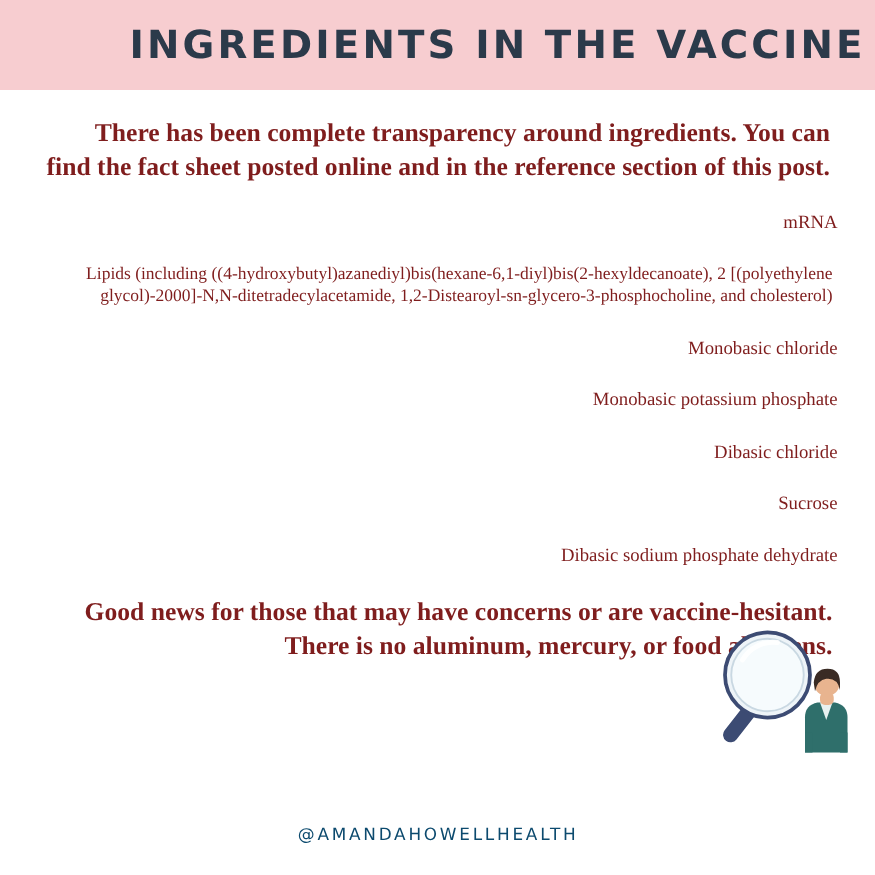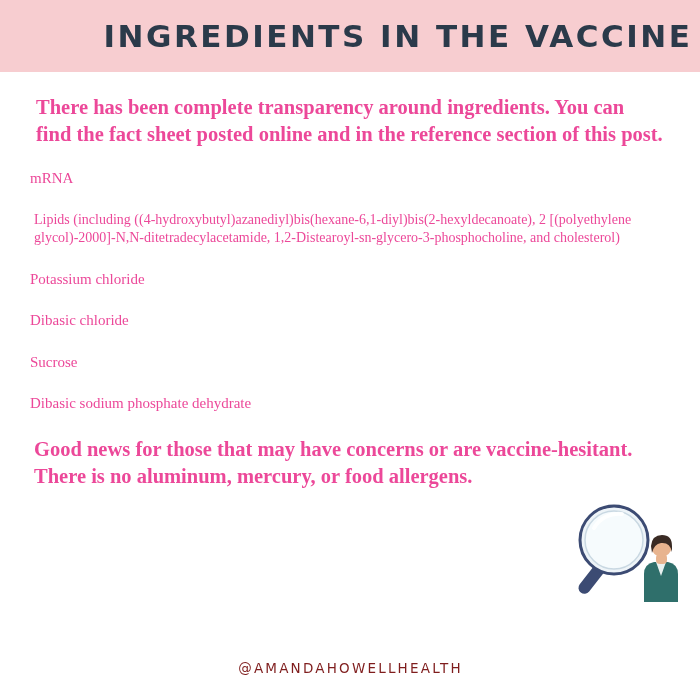--- a/index.html
+++ b/index.html
@@ -34,22 +34,22 @@
     font-weight: bold;
     font-size: 31px;
     letter-spacing: 2.5px;
     color: #2b3a4a;
     text-align: center;
     white-space: nowrap;
   }
   .body-wrap {
     padding: 22px 30px 0 30px;
     box-sizing: border-box;
-    text-align: left;
-    color: #ec4899;
+    text-align: right;
+    color: #7f1d1d;
   }
   .intro {
     font-family: "Liberation Serif", serif;
     font-weight: bold;
     font-size: 20.5px;
     line-height: 1.30;
     margin: 0 6px 0 6px;
   }
   .block {
     font-family: "Liberation Serif", serif;
@@ -76,21 +76,21 @@
   }
   .handle {
     position: absolute;
     left: 1px;
     right: 0;
     bottom: 24px;
     text-align: center;
     font-family: "DejaVu Sans", sans-serif;
     font-size: 13.5px;
     letter-spacing: 2.2px;
-    color: #7f1d1d;
+    color: #0c4a6e;
   }
   
   .illustration {
     position: absolute;
     right: 18px;
     bottom: 92px;
     width: 130px;
     height: 110px;
     pointer-events: none;
   }
@@ -105,22 +105,23 @@
   </div>
 
   <div class="body-wrap">
 
     <p class="intro">There has been complete transparency around ingredients. You can find the fact sheet posted online and in the reference section of this post.</p>
 
     <p class="block short">mRNA</p>
 
     <p class="block lipids">Lipids (including ((4-hydroxybutyl)azanediyl)bis(hexane-6,1-diyl)bis(2-hexyldecanoate), 2 [(polyethylene glycol)-2000]-N,N-ditetradecylacetamide, 1,2-Distearoyl-sn-glycero-3-phosphocholine, and cholesterol)</p>
 
-    <p class="block short">Potassium chloride</p>
+    <p class="block short">Monobasic chloride</p>
 
+    <p class="block short">Monobasic potassium phosphate</p>
 
     <p class="block short">Dibasic chloride</p>
 
     <p class="block short">Sucrose</p>
 
     <p class="block short">Dibasic sodium phosphate dehydrate</p>
 
     <p class="closing">Good news for those that may have concerns or are vaccine-hesitant. There is no aluminum, mercury, or food allergens.</p>
 
   </div>

